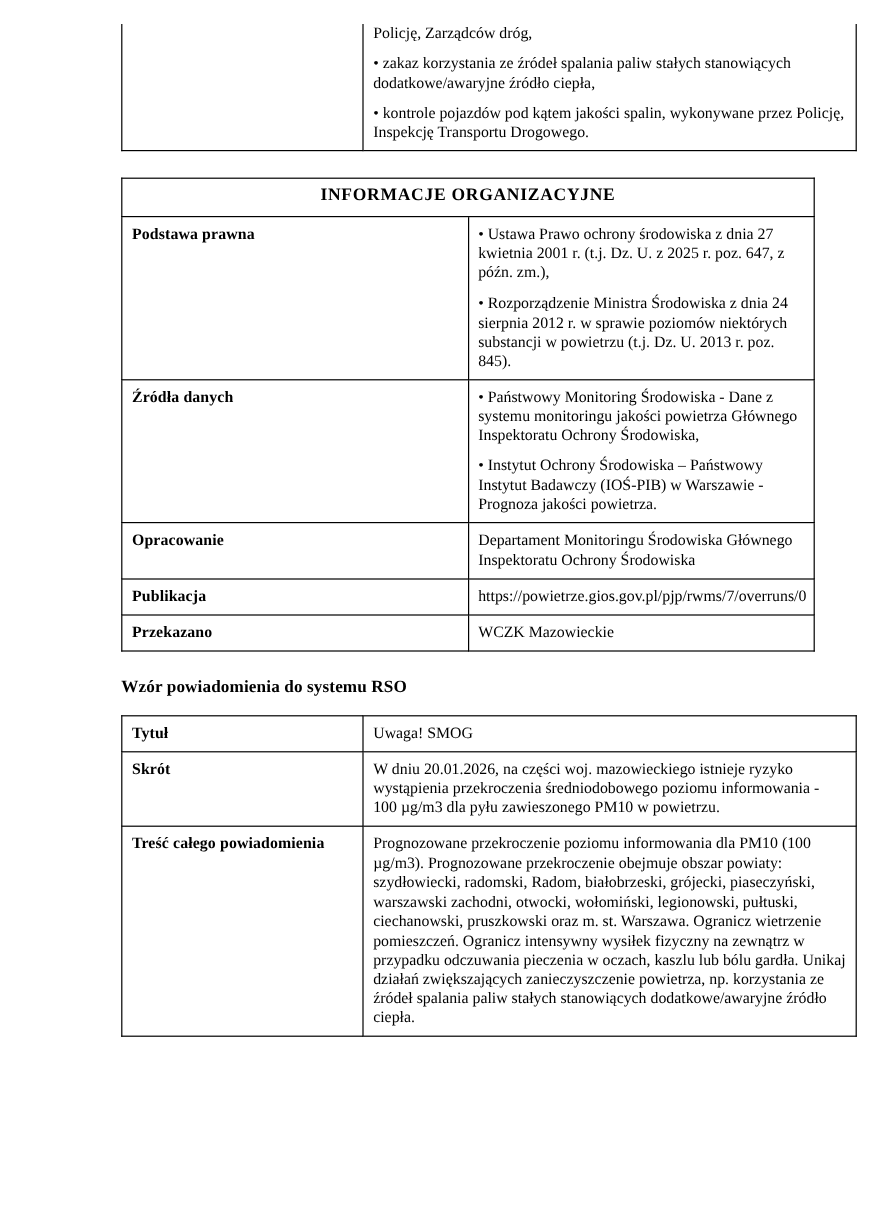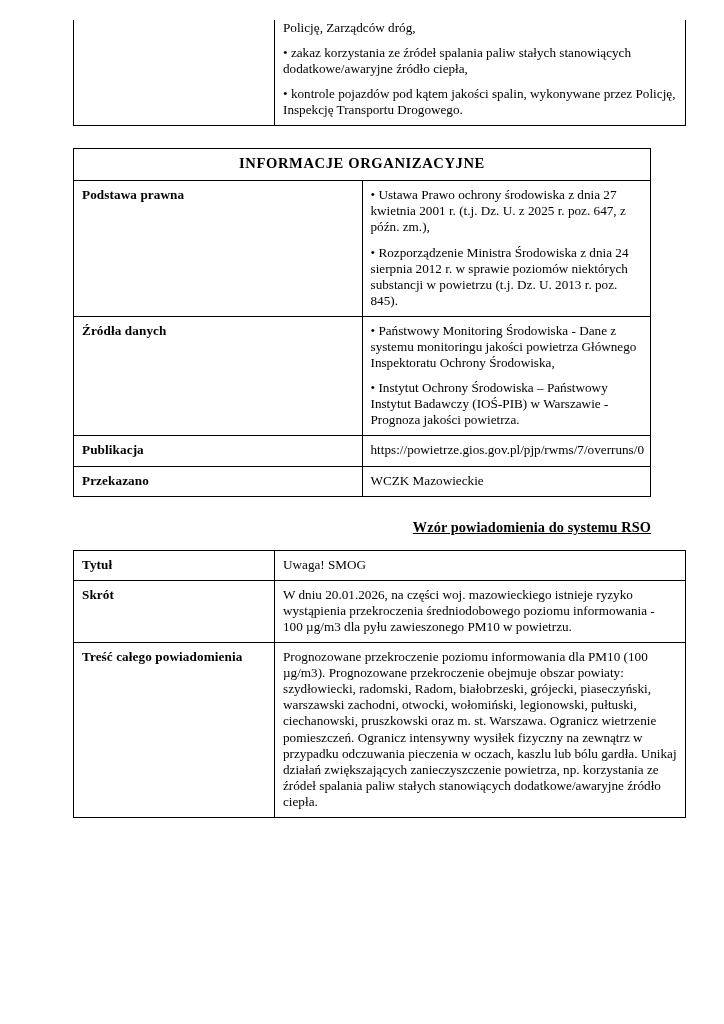--- a/index.html
+++ b/index.html
@@ -15,21 +15,21 @@
     color: #000000;
     overflow: hidden;
   }
   .page {
     position: absolute;
     left: 0;
     top: 0;
     width: 724px;
     height: 1024px;
     box-sizing: border-box;
-    padding: 0 73px;
+    padding: 0 101px;
   }
 
   
   table.doc {
     border-collapse: collapse;
     width: 578px;
     table-layout: fixed;
     font-size: 13.2px;
     line-height: 1.22;
   }
@@ -81,23 +81,21 @@
   }
   p.tight {
     margin: 0;
   }
 
   h2.section-head {
     font-size: 14.3px;
     font-weight: bold;
     margin: 0;
     padding: 0;
-    text-decoration: underline;
     letter-spacing: 0.1px;
-    text-align: right;
   }
 
   .spacer-1 { height: 22px; }
   .spacer-2 { height: 22px; }
   .spacer-3 { height: 14px; }
   .top-gap { height: 20px; }
 </style>
 </head>
 <body>
 
@@ -133,20 +131,26 @@
       </td>
     </tr>
     <tr>
       <td class="lbl mid-lbl">Źródła danych</td>
       <td class="val">
         <p class="para">• Państwowy Monitoring Środowiska - Dane z systemu monitoringu jakości powietrza Głównego Inspektoratu Ochrony Środowiska,</p>
         <p class="para">• Instytut Ochrony Środowiska – Państwowy Instytut Badawczy (IOŚ-PIB) w Warszawie - Prognoza jakości powietrza.</p>
       </td>
     </tr>
     <tr>
+      <td class="lbl mid-lbl">Opracowanie</td>
+      <td class="val">
+        <p class="tight">Departament Monitoringu Środowiska Głównego Inspektoratu Ochrony Środowiska</p>
+      </td>
+    </tr>
+    <tr>
       <td class="lbl">Publikacja</td>
       <td class="val">
         <p class="tight">https://powietrze.gios.gov.pl/pjp/rwms/7/overruns/0</p>
       </td>
     </tr>
     <tr>
       <td class="lbl">Przekazano</td>
       <td class="val">
         <p class="tight">WCZK Mazowieckie</p>
       </td>

